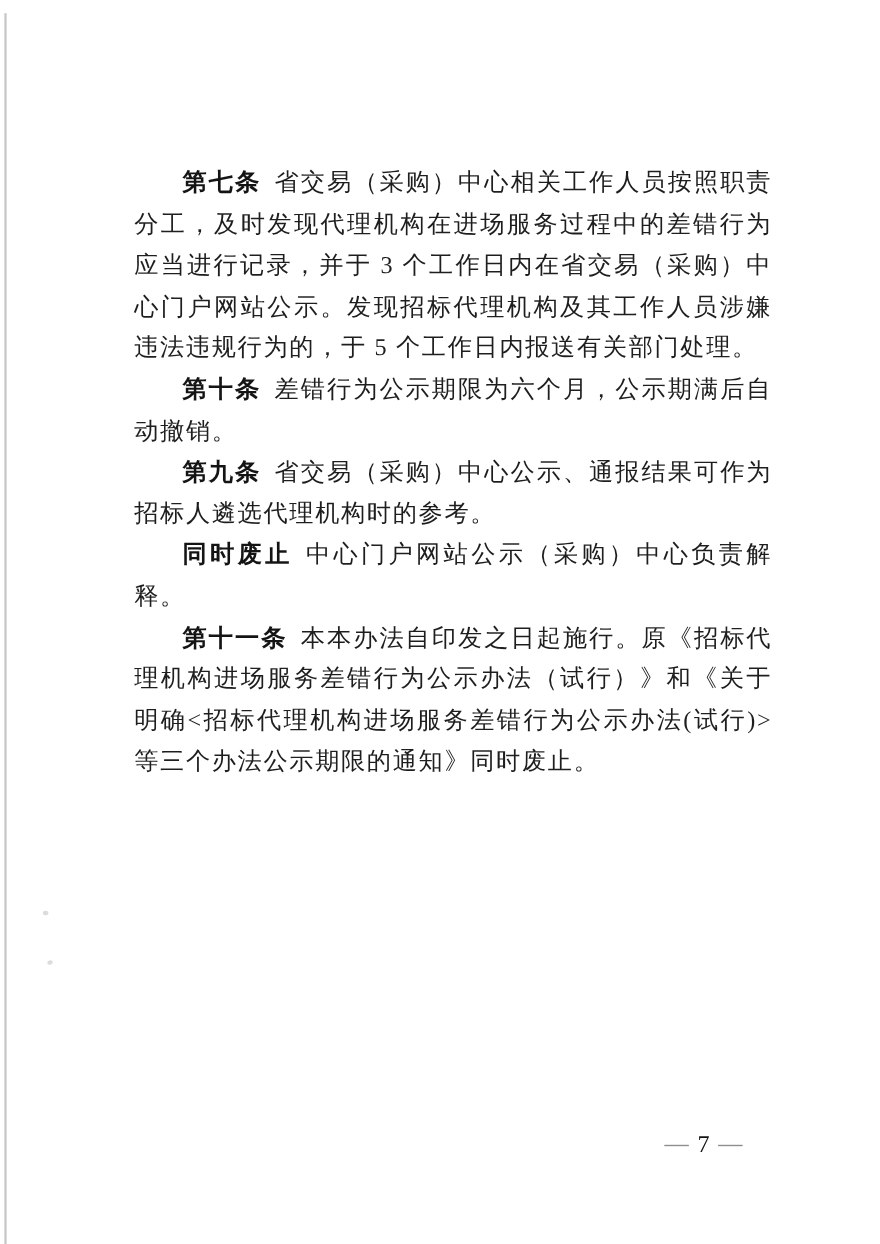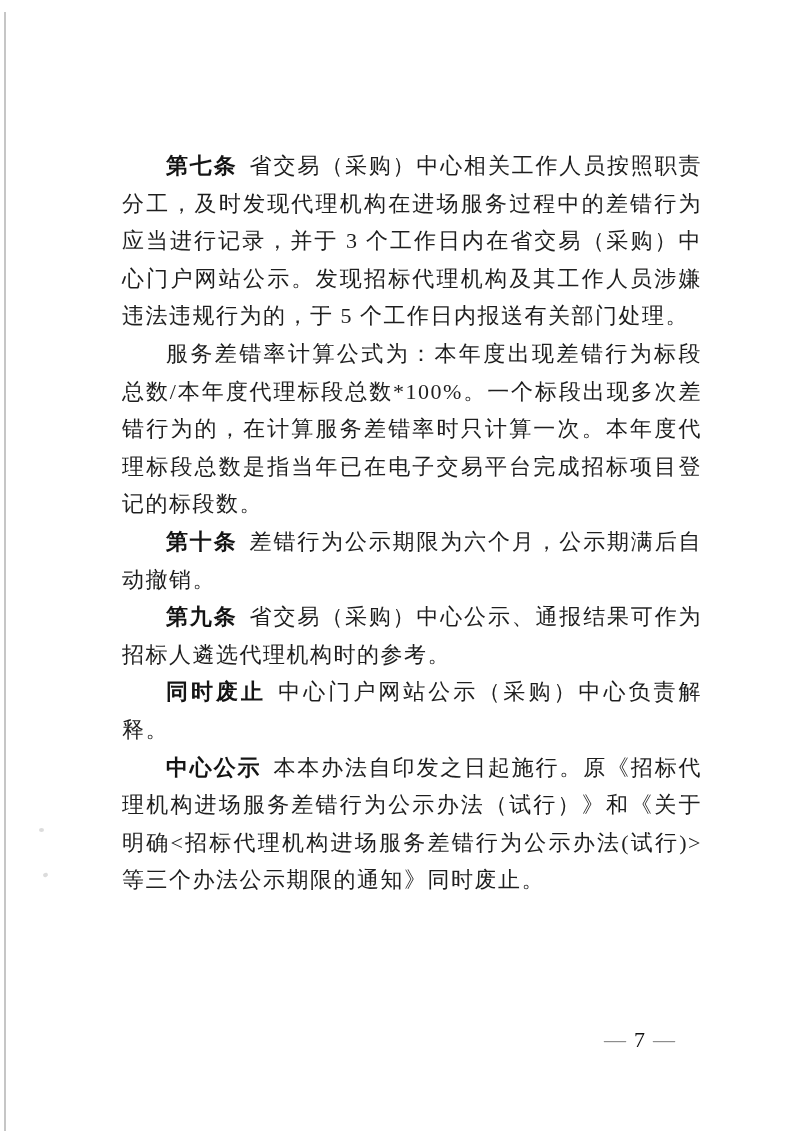--- a/index.html
+++ b/index.html
@@ -83,29 +83,28 @@
 <div class="page">
 
   <div class="scan-edge"></div>
   <div class="speck speck-1"></div>
   <div class="speck speck-2"></div>
 
   <div class="doc-body" id="doc-body">
   <p class="para"><b class="para-heading">第七条</b><span class="para-text">省交易（采购）中心相关工作人员按照职责分工，及时发现代理机构在进场服务过程中的差错行为应当进行记录，并于 3 个工作日内在省交易（采购）中心门户网站公示。发现招标代理机构及其工作人员涉嫌违法违规行为的，于 5 个工作日内报送有关部门处理。</span></p>
 
 
-  <p class="para"><b class="para-heading"></b><span class="para-text">服务差错率计算公式为：本年度出现差错行为标段总数/本年度代理标段总数*100%。一个标段出现多次差错行为的，在计算服务差错率时只计算一次。本年度代理标段总数是指当年已在电子交易平台完成招标项目登记的标段数。</span></p>
 
   <p class="para"><b class="para-heading">第十条</b><span class="para-text">差错行为公示期限为六个月，公示期满后自动撤销。</span></p>
 
   <p class="para"><b class="para-heading">第九条</b><span class="para-text">省交易（采购）中心公示、通报结果可作为招标人遴选代理机构时的参考。</span></p>
 
   <p class="para"><b class="para-heading">同时废止</b><span class="para-text">中心门户网站公示（采购）中心负责解释。</span></p>
 
-  <p class="para"><b class="para-heading">中心公示</b><span class="para-text">本本办法自印发之日起施行。原《招标代理机构进场服务差错行为公示办法（试行）》和《关于明确&lt;招标代理机构进场服务差错行为公示办法(试行)&gt;等三个办法公示期限的通知》同时废止。</span></p>
+  <p class="para"><b class="para-heading">第十一条</b><span class="para-text">本本办法自印发之日起施行。原《招标代理机构进场服务差错行为公示办法（试行）》和《关于明确&lt;招标代理机构进场服务差错行为公示办法(试行)&gt;等三个办法公示期限的通知》同时废止。</span></p>
 </div>
 
   <div class="page-number">
     <span class="dash">—</span>
     <span class="num">7</span>
     <span class="dash">—</span>
   </div>
 
 </div>
 

